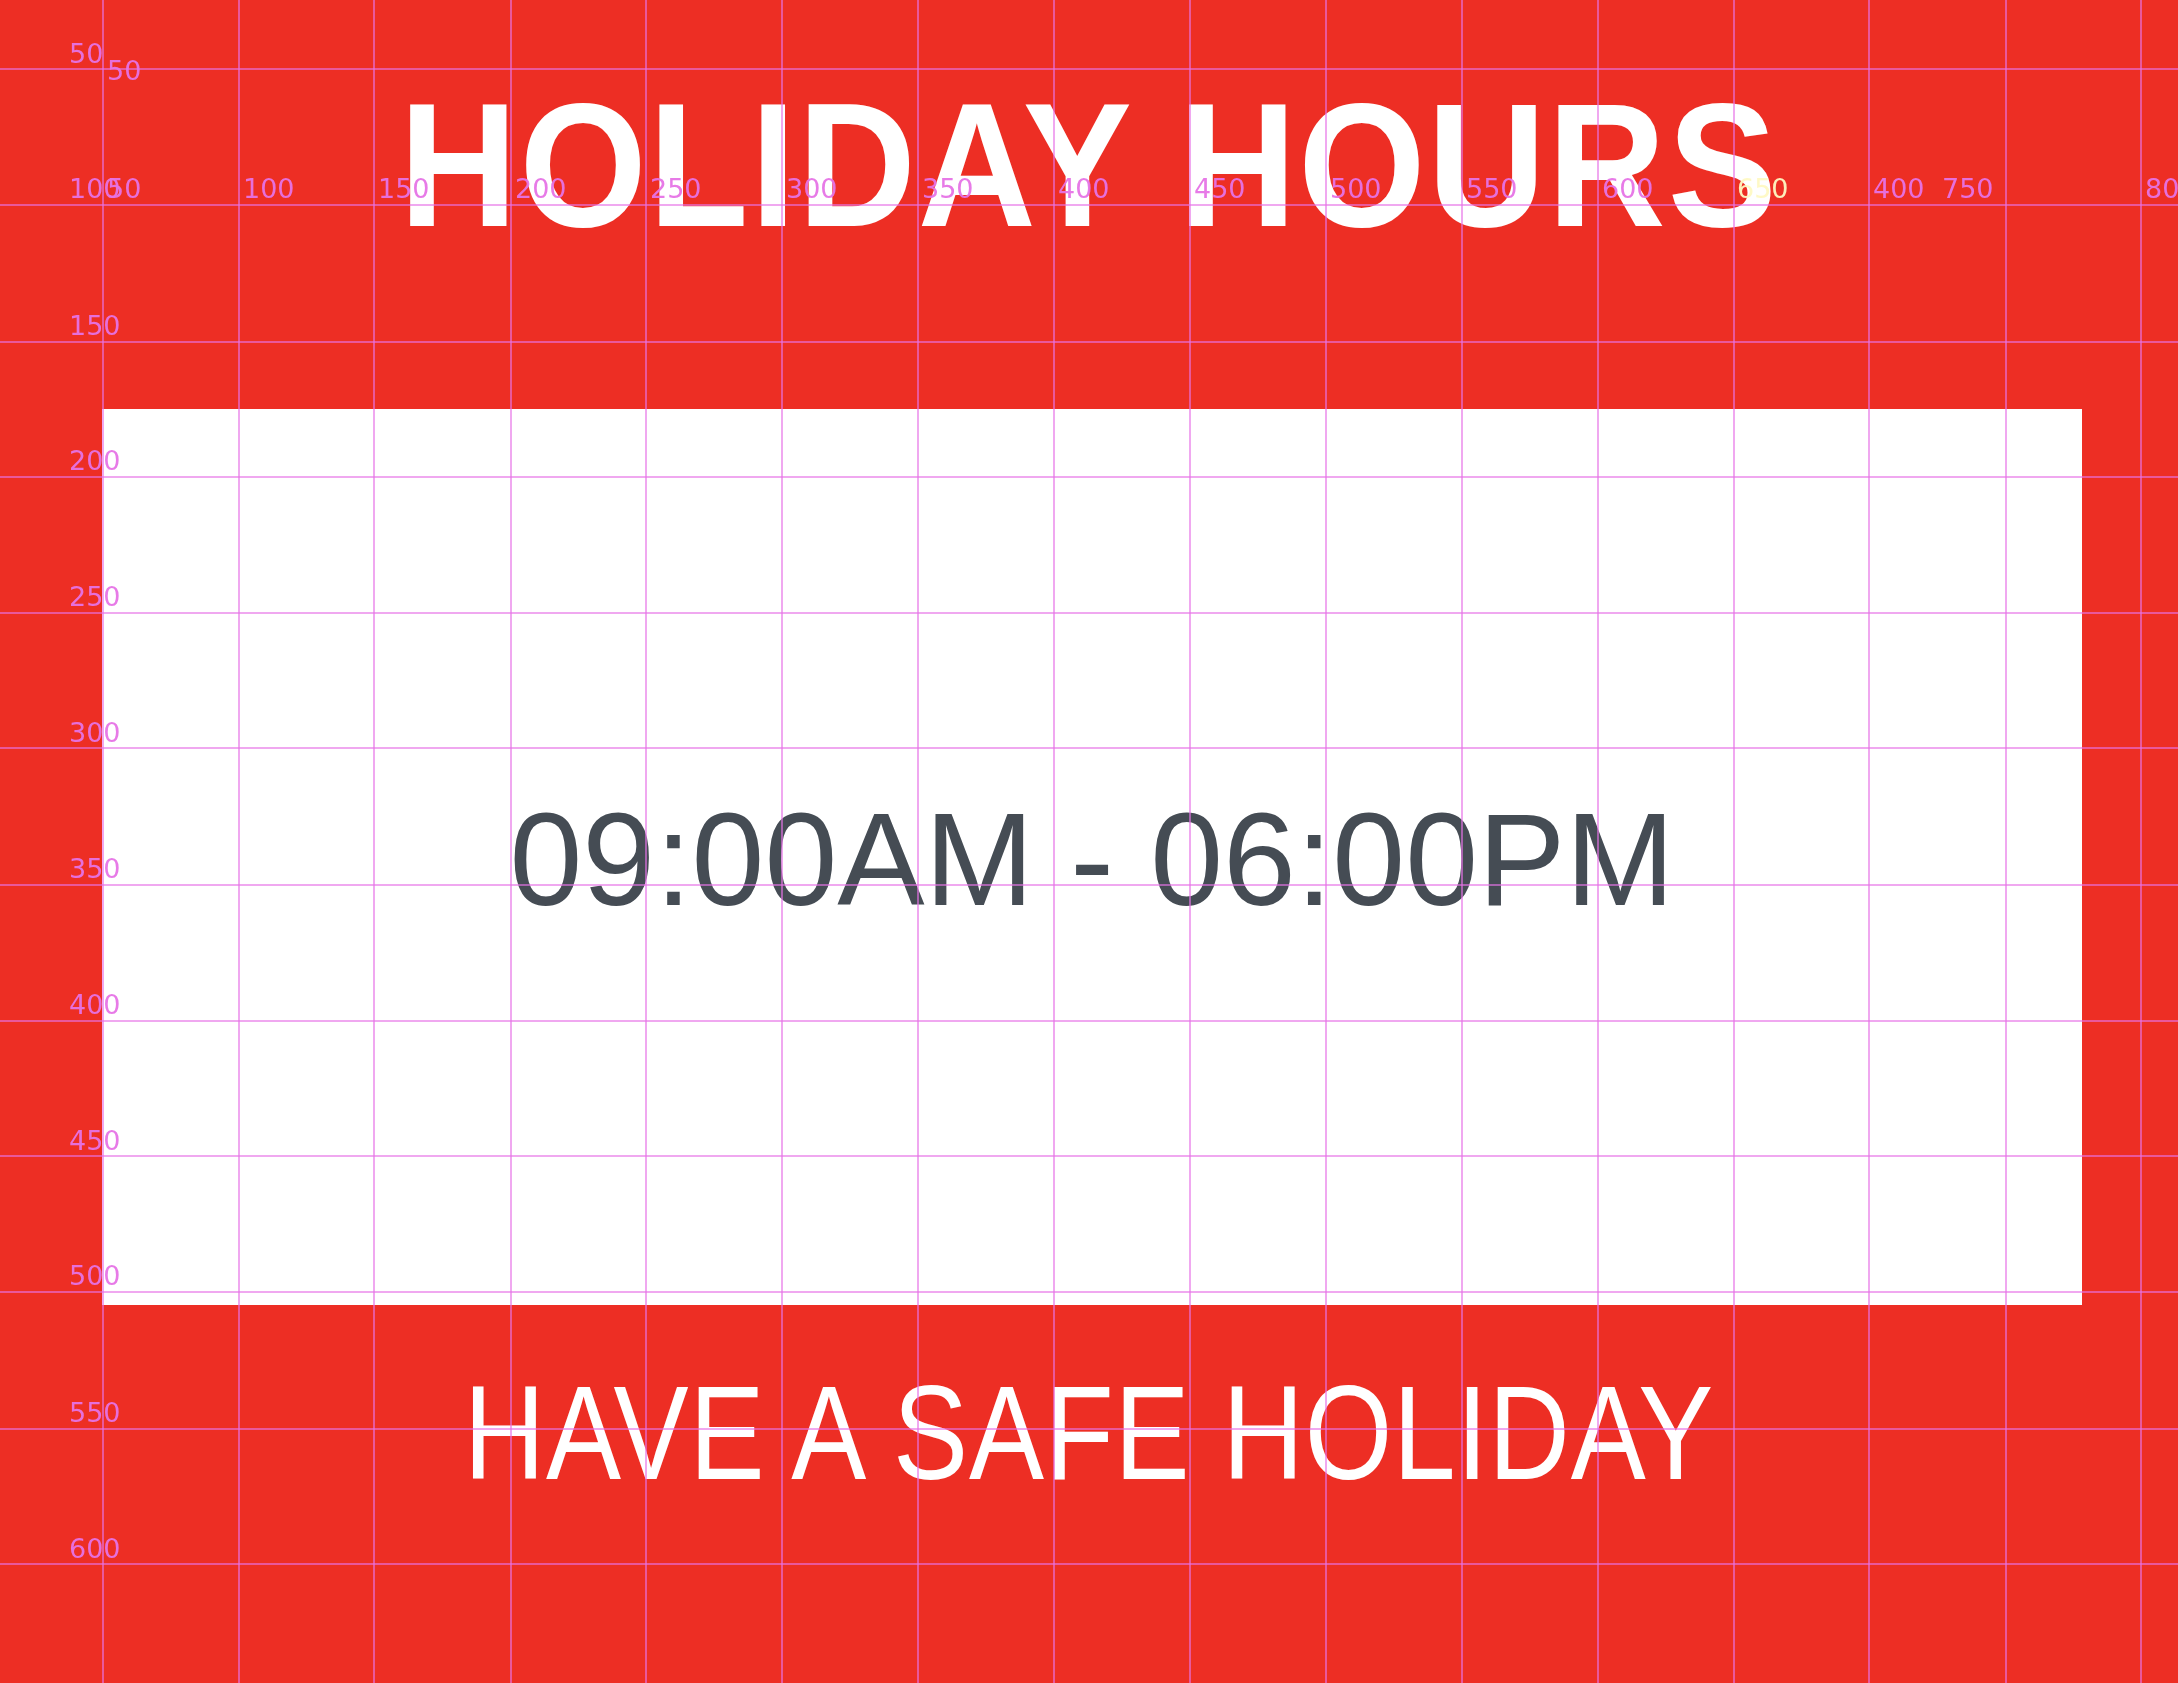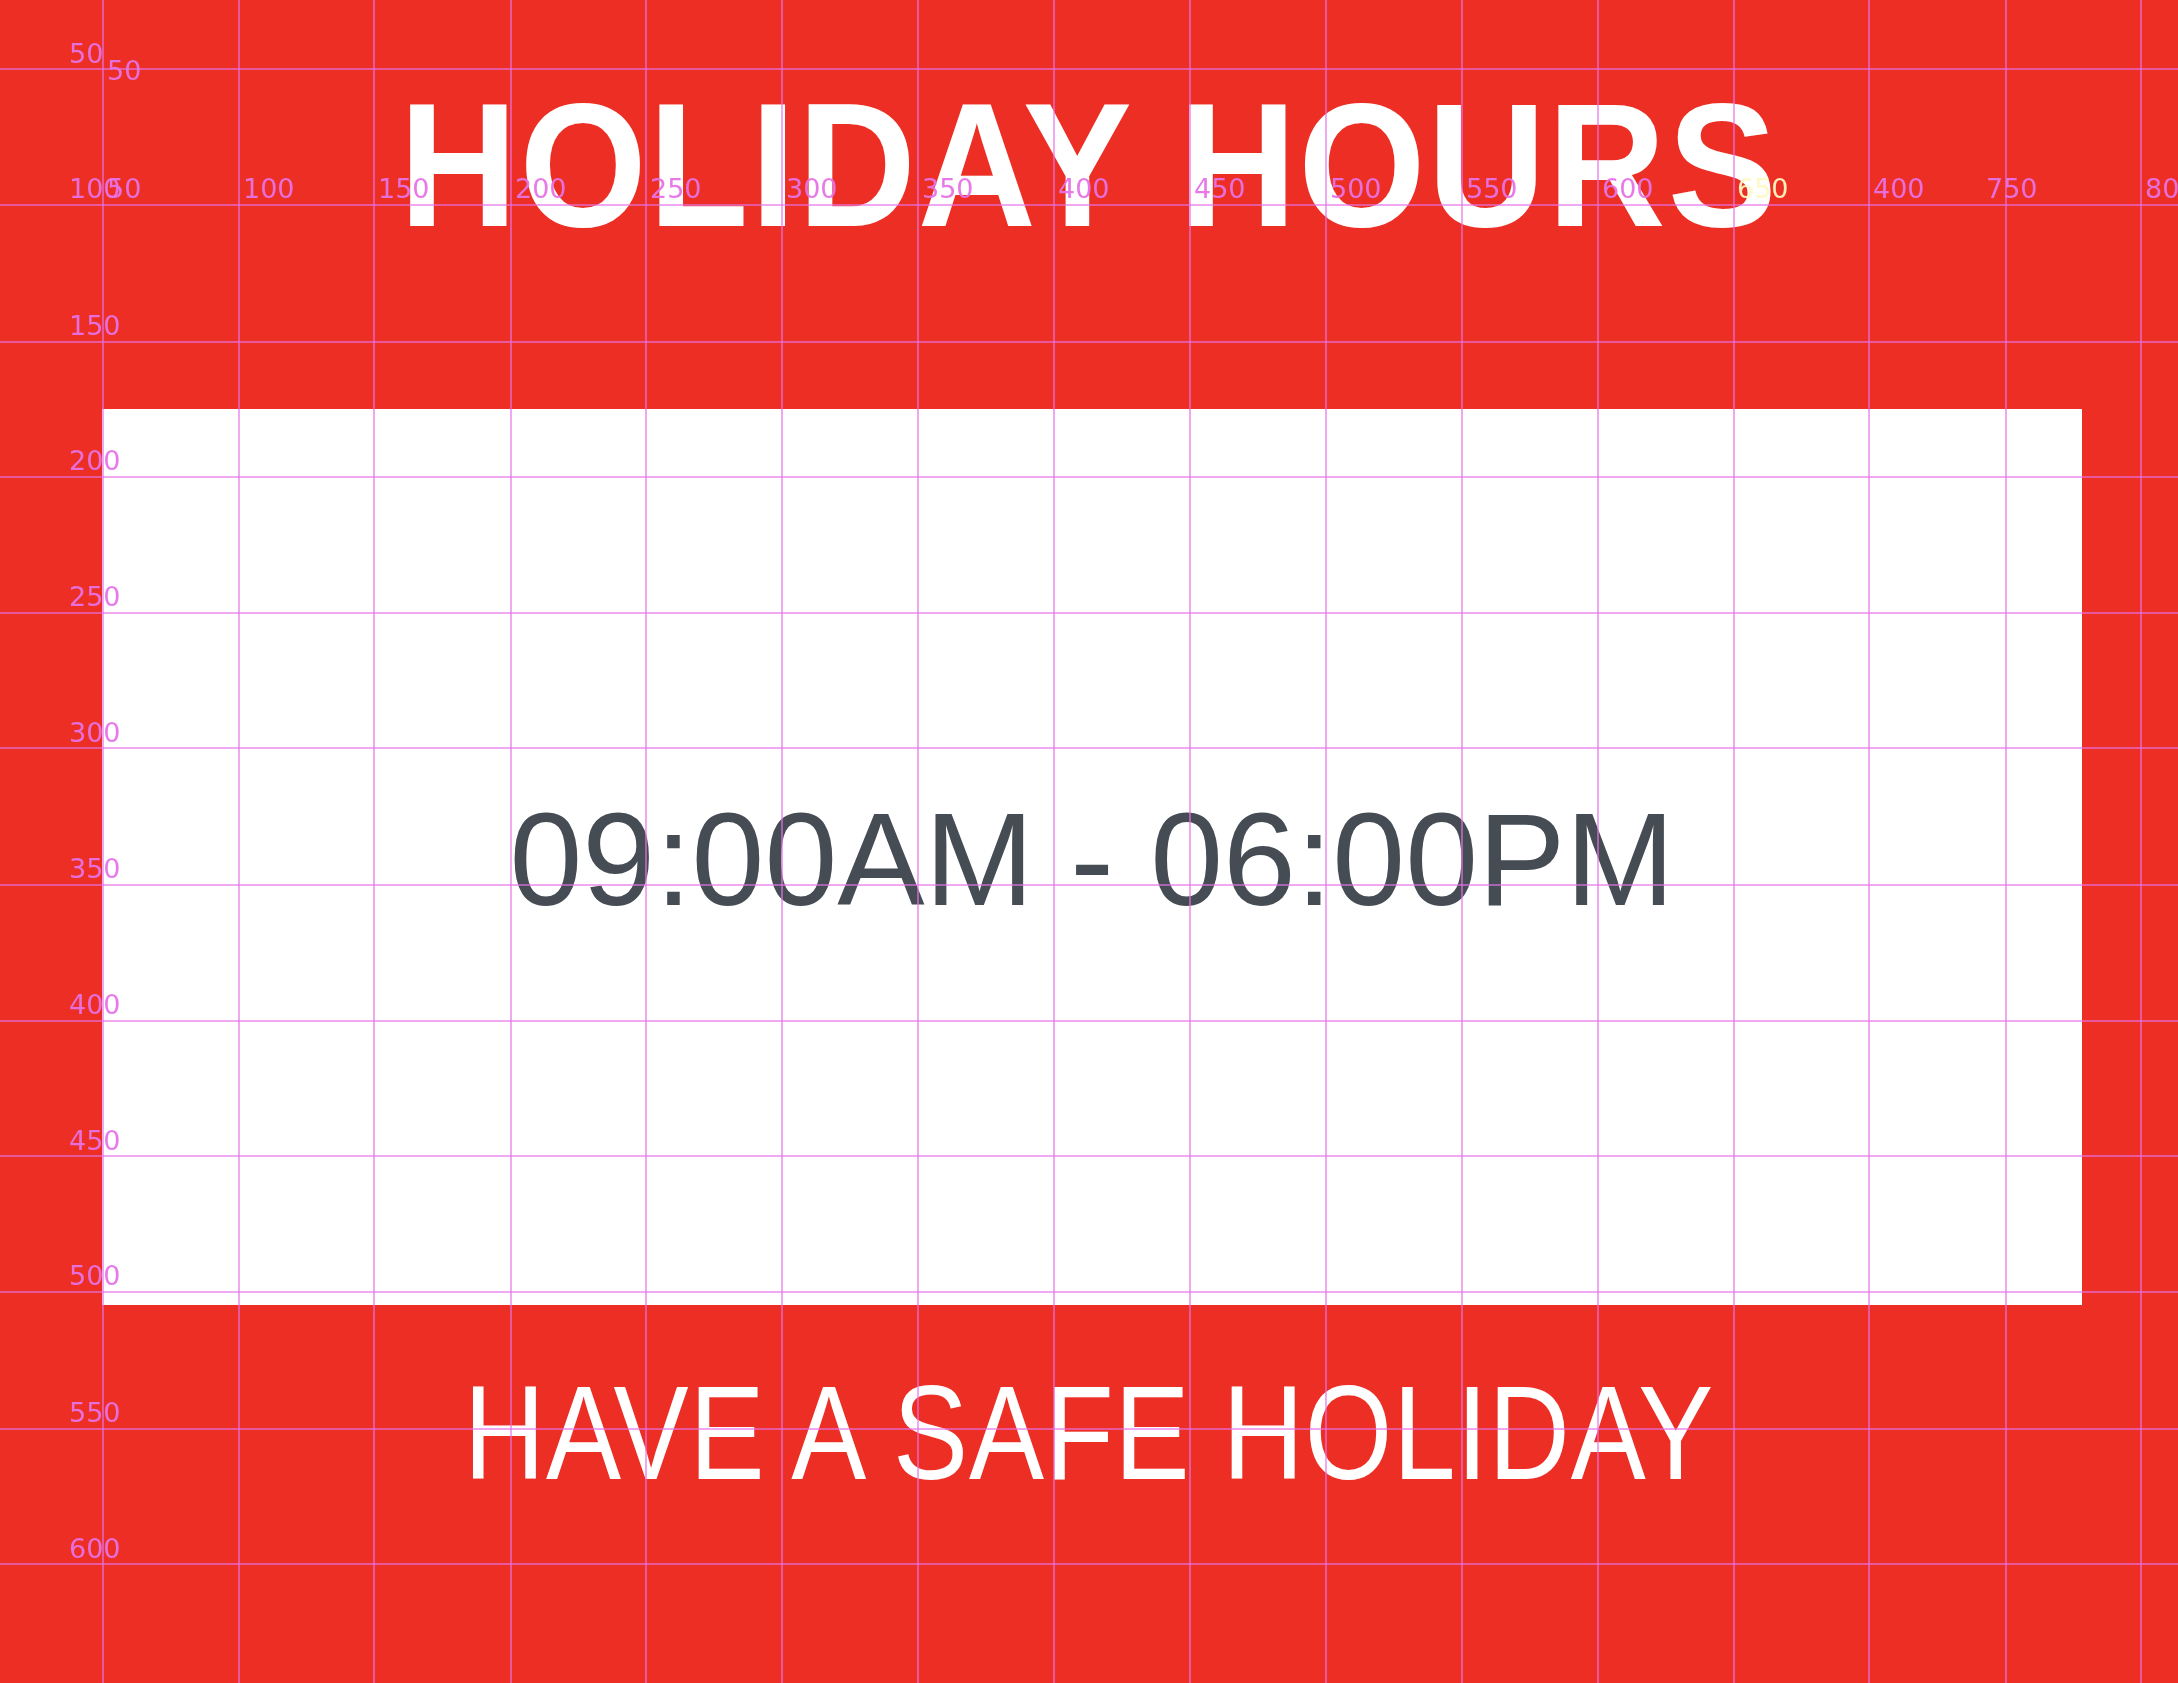--- a/index.html
+++ b/index.html
@@ -171,21 +171,21 @@
       <div class="grid-label x-label" style="left: 650px; top: 175px; color: rgb(230, 115, 230);">250</div>
       <div class="grid-label x-label" style="left: 786px; top: 175px; color: rgb(230, 115, 230);">300</div>
       <div class="grid-label x-label" style="left: 922px; top: 175px; color: rgb(230, 115, 230);">350</div>
       <div class="grid-label x-label" style="left: 1058px; top: 175px; color: rgb(230, 115, 230);">400</div>
       <div class="grid-label x-label" style="left: 1194px; top: 175px; color: rgb(230, 115, 230);">450</div>
       <div class="grid-label x-label" style="left: 1330px; top: 175px; color: rgb(230, 115, 230);">500</div>
       <div class="grid-label x-label" style="left: 1466px; top: 175px; color: rgb(230, 115, 230);">550</div>
       <div class="grid-label x-label" style="left: 1602px; top: 175px; color: rgb(230, 115, 230);">600</div>
       <div class="grid-label x-label" style="left: 1737px; top: 175px; color: #fef9c3;">650</div>
       <div class="grid-label x-label" style="left: 1873px; top: 175px; color: rgb(230, 115, 230);">400</div>
-      <div class="grid-label x-label" style="left: 1986px; top: 175px; color: rgb(230, 115, 230);">750</div>
+      <div class="grid-label x-label" style="left: 1942px; top: 175px; color: rgb(230, 115, 230);">750</div>
       <div class="grid-label x-label" style="left: 2145px; top: 175px; color: rgb(230, 115, 230);">800</div>
       <div class="grid-label x-label" style="left: 107px; top: 57px; color: rgb(230, 115, 230);">50</div>
       <div class="grid-label y-label" style="left: 69px; top: 40px; color: rgb(230, 115, 230);">50</div>
       <div class="grid-label y-label" style="left: 69px; top: 175px; color: rgb(230, 115, 230);">100</div>
       <div class="grid-label y-label" style="left: 69px; top: 312px; color: rgb(230, 115, 230);">150</div>
       <div class="grid-label y-label" style="left: 69px; top: 447px; color: rgb(230, 115, 230);">200</div>
       <div class="grid-label y-label" style="left: 69px; top: 583px; color: rgb(230, 115, 230);">250</div>
       <div class="grid-label y-label" style="left: 69px; top: 719px; color: rgb(230, 115, 230);">300</div>
       <div class="grid-label y-label" style="left: 69px; top: 855px; color: rgb(230, 115, 230);">350</div>
       <div class="grid-label y-label" style="left: 69px; top: 991px; color: rgb(230, 115, 230);">400</div>

